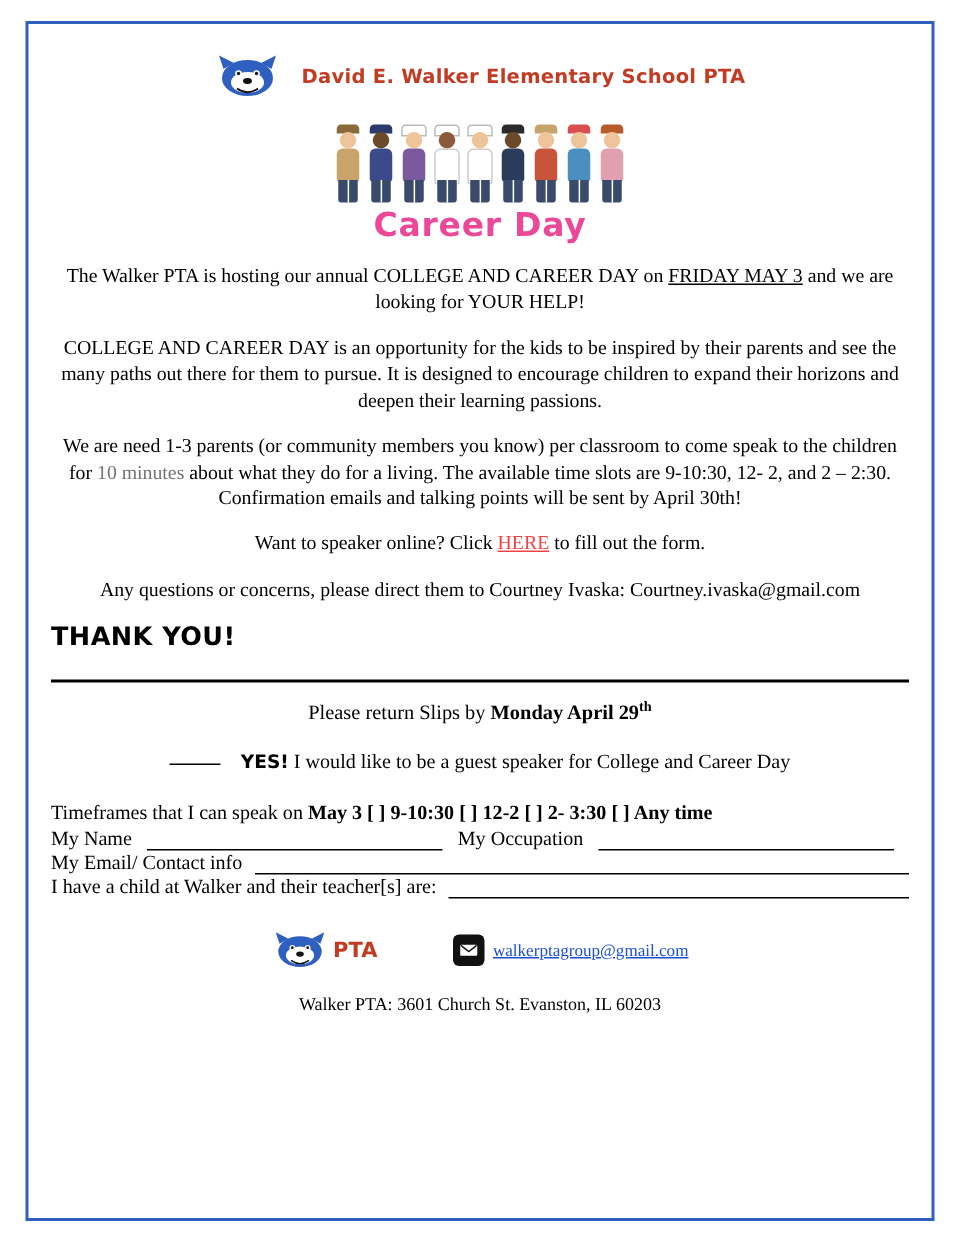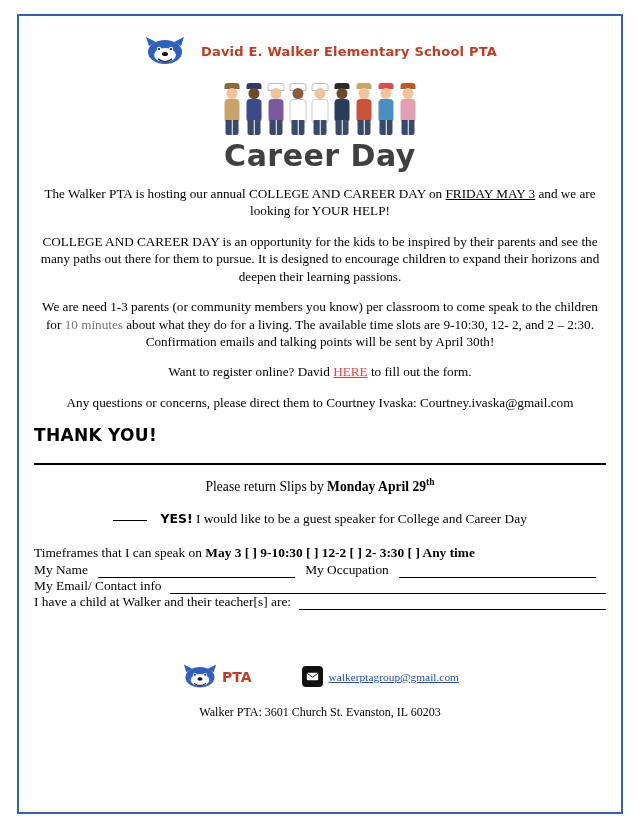--- a/index.html
+++ b/index.html
@@ -120,23 +120,23 @@
     position: absolute;
     left: 50%;
     top: 0;
     width: 1.5px;
     height: 15px;
     background: #ffffff;
     transform: translateX(-50%);
   }
   .career-title {
     font-family: "DejaVu Sans", sans-serif;
-    font-size: 30px;
+    font-size: 22px;
     font-weight: bold;
-    color: #404040;
+    color: #ec4899;
     margin-top: 2px;
     letter-spacing: 0.5px;
   }
 
   
   p.body-text {
     font-size: 13.2px;
     line-height: 1.32;
     text-align: center;
     margin: 13px 0 0 0;
@@ -208,21 +208,21 @@
   }
   .row-1col .ln {
     flex: 1;
     border-bottom: 1px solid #000;
     height: 14px;
     margin-left: 8px;
   }
 
   
   .footer {
-    margin-top: 52px;
+    margin-top: 20px;
     display: flex;
     align-items: center;
     justify-content: center;
     gap: 50px;
   }
   .footer-item {
     display: flex;
     align-items: center;
     gap: 6px;
   }
@@ -352,21 +352,21 @@
       <span>The Walker PTA is hosting our annual COLLEGE AND CAREER DAY on </span><span class="u">FRIDAY MAY 3</span><span> and we are looking for YOUR HELP!</span>
     </p>
 
     <p class="body-text">COLLEGE AND CAREER DAY is an opportunity for the kids to be inspired by their parents and see the many paths out there for them to pursue. It is designed to encourage children to expand their horizons and deepen their learning passions.</p>
 
     <p class="body-text">
       <span>We are need 1-3 parents (or community members you know) per classroom to come speak to the children for </span><span class="red">10 minutes</span><span> about what they do for a living.  The available time slots are 9-10:30, 12- 2, and 2 – 2:30. Confirmation emails and talking points will be sent by April 30th!</span>
     </p>
 
     <p class="body-text">
-      <span>Want to register online?  David </span><a class="link" href="#">HERE</a><span> to fill out the form.</span>
+      <span>Want to speaker online?  Click </span><a class="link" href="#">HERE</a><span> to fill out the form.</span>
     </p>
 
     <p class="body-text">Any questions or concerns, please direct them to Courtney Ivaska: Courtney.ivaska@gmail.com</p>
 
     <div class="thankyou">THANK YOU!</div>
 
     <hr class="divider">
 
     <div class="slip-head">
       <span>Please return Slips by </span><b>Monday April 29</b><b class="sup">th</b>

